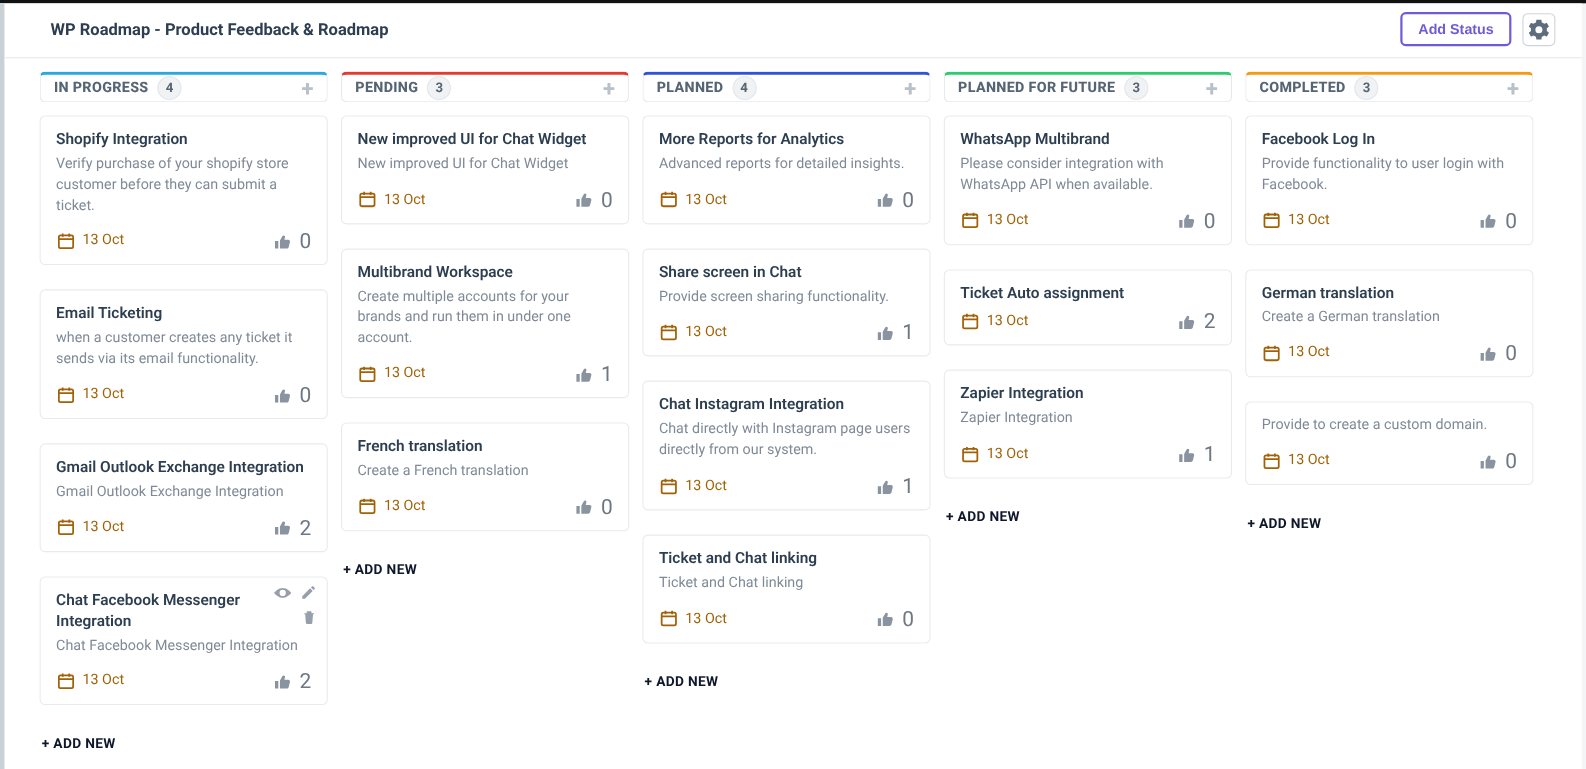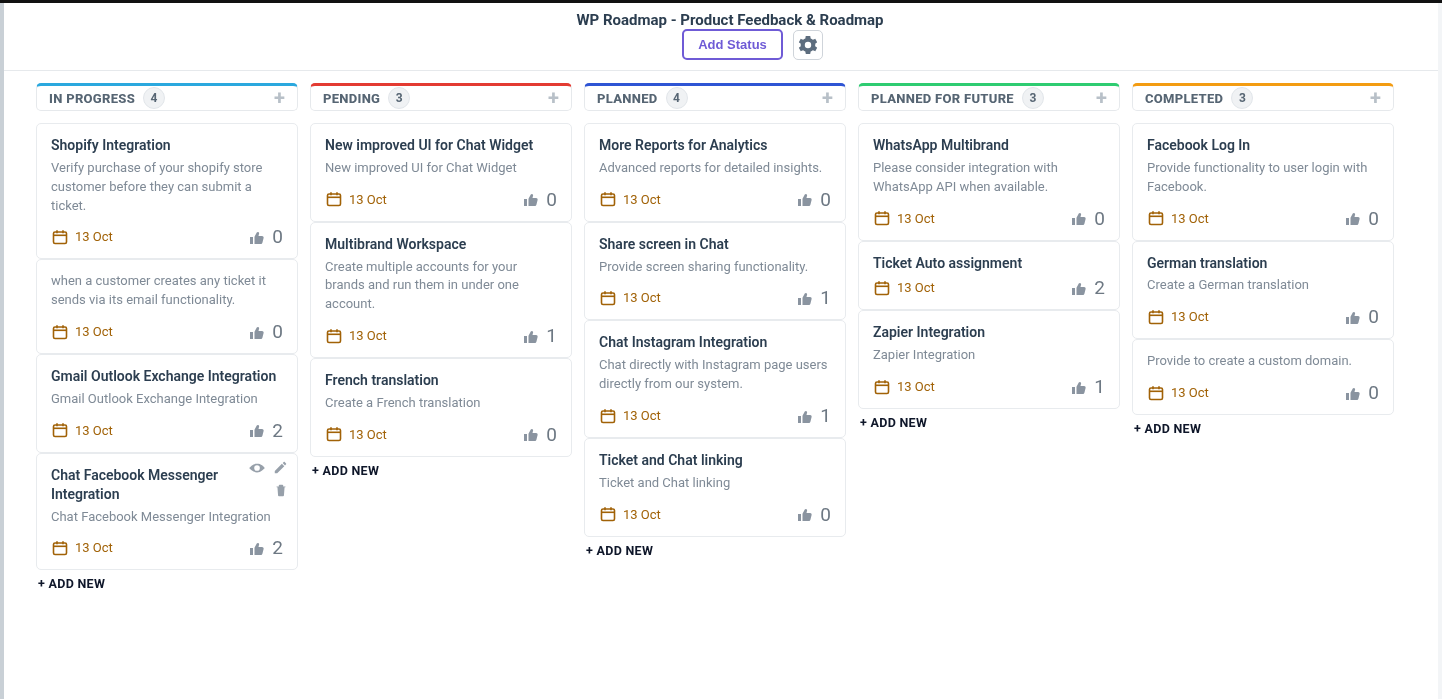--- a/index.html
+++ b/index.html
@@ -18,21 +18,20 @@
     margin: 0 4px 0 0;
     border-left: 4px solid #c9d0d6;
     min-height: 100%;
   }
   .header {
     display: flex;
     align-items: center;
     justify-content: space-between;
     padding: 8px 24px 10px 42px;
     border-bottom: 1px solid #e6e9ec;
-    flex-direction: column;
   }
   .header-title {
     font-size: 15px;
     font-weight: 700;
     color: #2c3e50;
   }
   .header-actions { display: flex; align-items: center; gap: 10px; margin-left: 45px; }
   .btn-add-status {
     border: 2px solid #6f5bd6;
     color: #6f5bd6;
@@ -97,21 +96,21 @@
     font-size: 20px;
     font-weight: 700;
     line-height: 1;
     cursor: pointer;
   }
   .card {
     background: #fff;
     border: 1px solid #e8ebee;
     border-radius: 5px;
     padding: 12px 14px 10px;
-    margin-bottom: 0;
+    margin-bottom: 22px;
     position: relative;
   }
   .card-title {
     font-size: 14px;
     font-weight: 600;
     color: #2c3e50;
     line-height: 1.35;
     margin-bottom: 4px;
   }
   .card-desc {
@@ -227,20 +226,21 @@
         <div class="card-likes">
           <svg width="18" height="18" viewBox="0 0 18 18">
                 <use href="#i-thumb"></use>
               </svg>
           <span class="num">0</span>
         </div>
       </div>
     </div>
         <div class="card">
 
+      <div class="card-title">Email Ticketing</div>
       <div class="card-desc">when a customer creates any ticket it sends via its email functionality.</div>
       <div class="card-footer">
         <div class="card-date">
           <svg width="18" height="18" viewBox="0 0 18 18">
                 <use href="#i-calendar"></use>
               </svg>
           <span>13 Oct</span>
         </div>
         <div class="card-likes">
           <svg width="18" height="18" viewBox="0 0 18 18">

